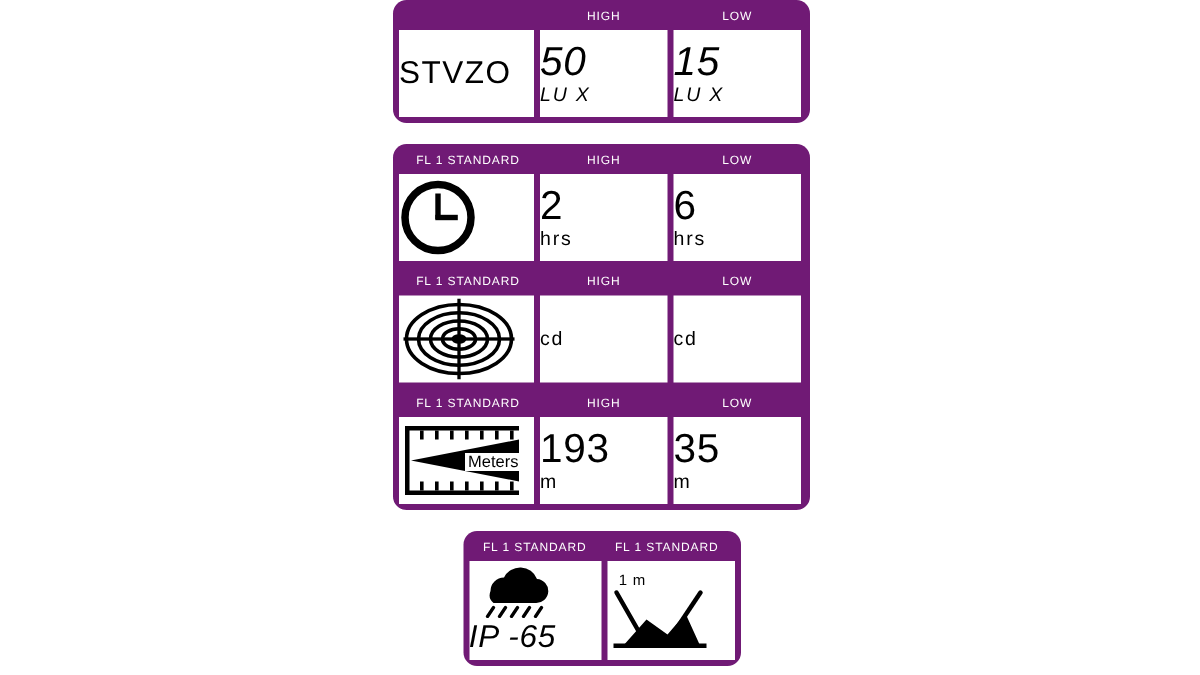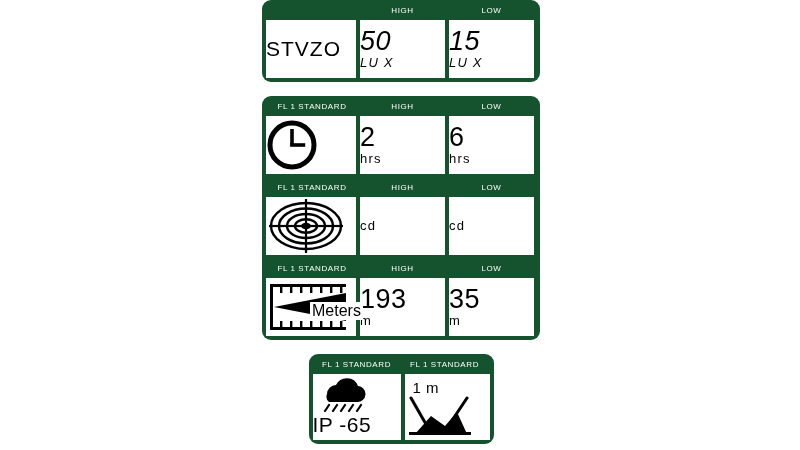--- a/index.html
+++ b/index.html
@@ -19,21 +19,21 @@
     left: 262px;
     top: 0px;
     width: 278px;
     display: flex;
     flex-direction: column;
     align-items: center;
   }
 
   
   .card {
-    background: #14532d;
+    background: #701a75;
     border-radius: 9px;
     padding: 4px;
     box-sizing: border-box;
   }
 
   .hdr-row {
     display: flex;
     height: 14px;
     align-items: stretch;
   }
@@ -98,30 +98,30 @@
 
   .group .hdr-row .hdr-cell:nth-child(1) { width: 92px; }
   .group .hdr-row .hdr-cell:nth-child(2) { width: 89px; }
   .group .hdr-row .hdr-cell:nth-child(3) { width: 89px; }
   .group .cell-icon { width: 90px; height: 58px; }
   .group .cell-val  { width: 85px; height: 58px; }
 
   
   #card-ip { width: 185px; margin-top: 14px; }
   #card-ip .hdr-row .hdr-cell { width: 88px; }
-  #card-ip .cell-ip   { width: 88px; height: 66px; }
+  #card-ip .cell-ip   { width: 88px; height: 66px; font-style: italic; }
   #card-ip .cell-drop { width: 85px; height: 66px; }
 
   .ip-label {
     font-size: 21px;
     letter-spacing: 0.5px;
     margin-top: 1px;
   }
   .drop-label {
-    font-size: 15px;
+    font-size: 10px;
     align-self: flex-start;
     margin-left: 8px;
     letter-spacing: 0.5px;
   }
 
   svg { display: block; }
 </style>
 </head>
 <body>
 
@@ -235,21 +235,21 @@
                 <rect x="24" y="41" width="2.4" height="6"></rect>
                 <rect x="34" y="41" width="2.4" height="6"></rect>
                 <rect x="44" y="41" width="2.4" height="6"></rect>
                 <rect x="54" y="41" width="2.4" height="6"></rect>
                 <rect x="64" y="41" width="2.4" height="6"></rect>
                 <rect x="74" y="41" width="2.4" height="6"></rect>
               </g>
               <polygon points="8,27 80,13 80,41" fill="#000"></polygon>
             </svg>
           </span>
-          <span style="position:absolute; left:44px; top:24px; background:#fff; color:#000; font-size:16px; padding:0 2px;">Meters</span>
+          <span style="position:absolute; left:44px; top:24px; background:#fff; color:#000; font-size:11px; padding:0 2px;">Meters</span>
         </div>
         <div class="cell cell-val">
           <div class="val">193</div>
           <div class="unit">m</div>
         </div>
         <div class="cell cell-val">
           <div class="val">35</div>
           <div class="unit">m</div>
         </div>
       </div>

